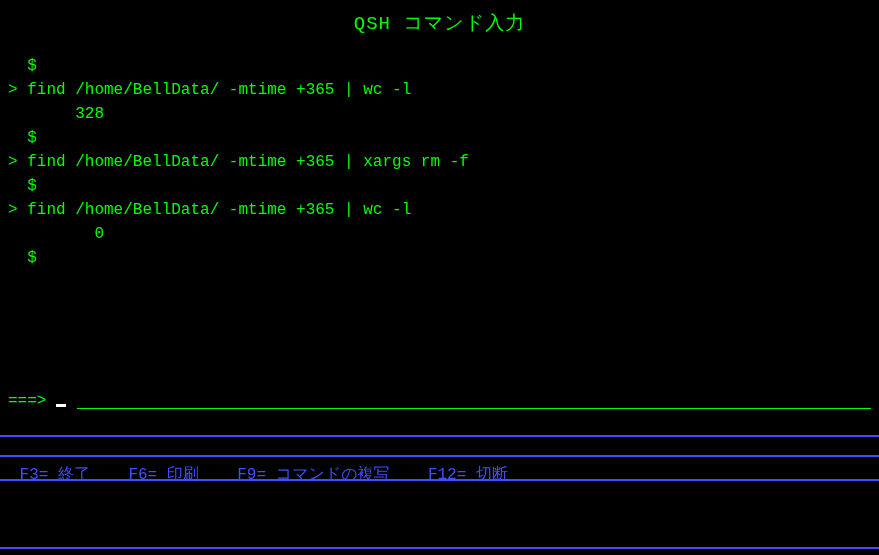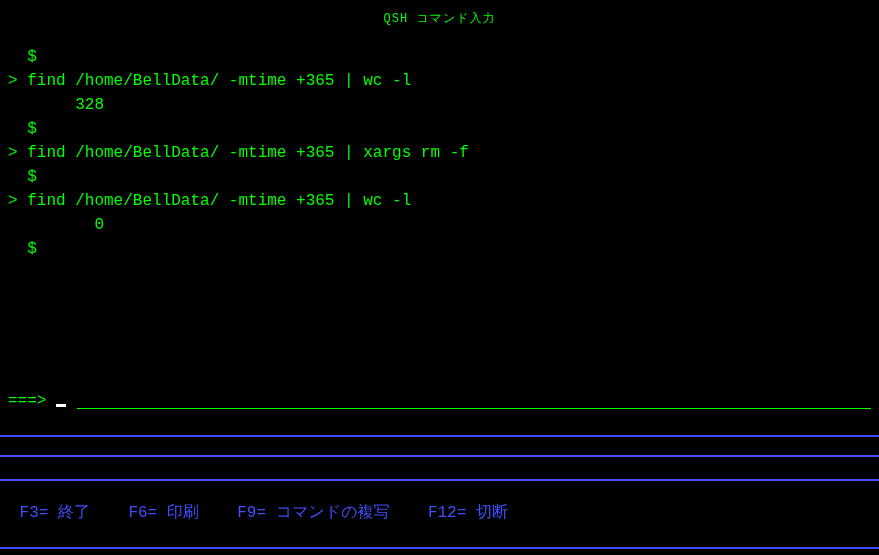--- a/index.html
+++ b/index.html
@@ -18,21 +18,21 @@
     }
     .screen {
       width: 100%;
       height: 100%;
       position: relative;
     }
     .title {
       color: #00ff00;
       text-align: center;
       padding-top: 10px;
-      font-size: 12px;
+      font-size: 19px;
       letter-spacing: 1px;
     }
     .output-area {
       padding: 18px 8px 0 8px;
       color: #00ff00;
       line-height: 1.5;
     }
     .line {
       white-space: pre;
       font-family: 'Courier New', monospace;
@@ -78,21 +78,21 @@
     .underline-long {
       position: absolute;
       top: 408px;
       left: 77px;
       width: 794px;
       height: 1px;
       background: #00ff00;
     }
     .fkey-area {
       position: absolute;
-      top: 501px;
+      top: 463px;
       left: 10px;
       color: #3f4fff;
       line-height: 1.5;
     }
     .fkey-line {
       white-space: pre;
     }
     .bottom-line {
       position: absolute;
       bottom: 6px;

